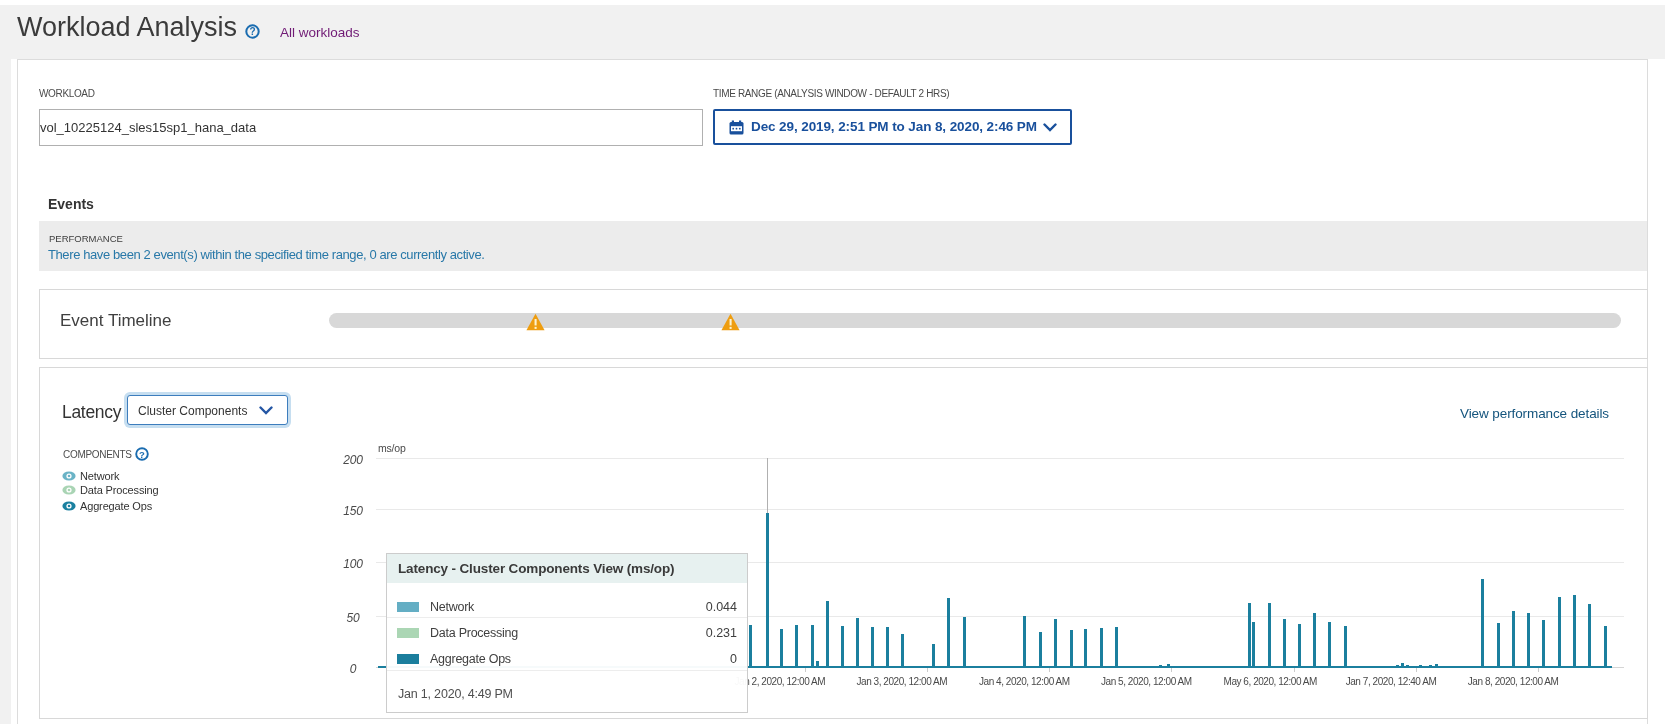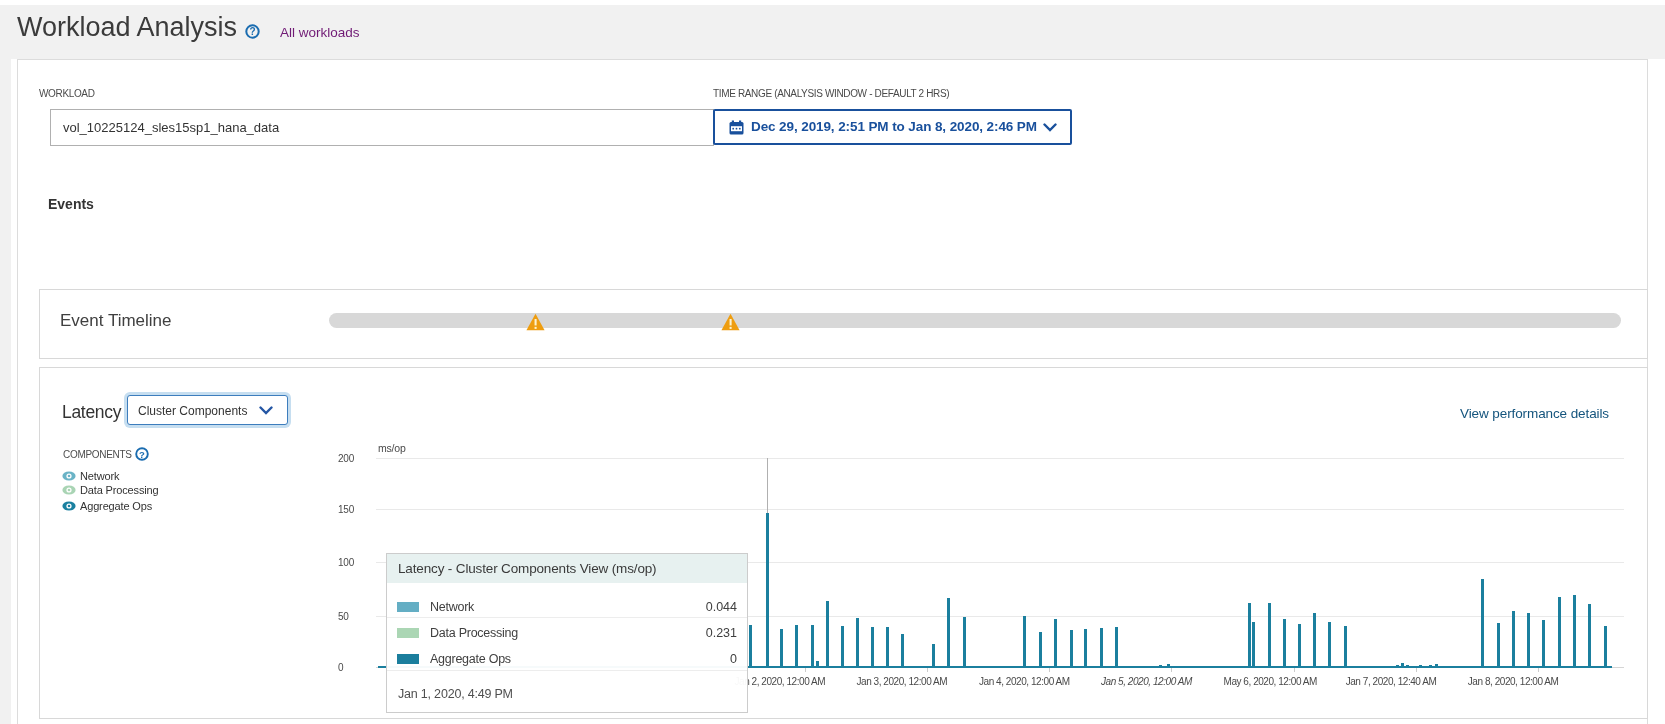--- a/index.html
+++ b/index.html
@@ -5,45 +5,45 @@
 * { margin:0; padding:0; box-sizing:border-box; }
 html,body { width:1665px; height:724px; background:#fff; font-family:"Liberation Sans",sans-serif; overflow:hidden; }
 .abs { position:absolute; }
 #topband { left:0; top:5px; width:1665px; height:54px; background:#f1f1f1; }
 #leftstrip { left:0; top:59px; width:11px; height:665px; background:#f1f1f1; }
 #h1 { left:17px; top:12px; font-size:27px; color:#3b3b3b; letter-spacing:0px; }
 #allwl { left:280px; top:25px; font-size:13.5px; color:#701a75; }
 #container { left:17px; top:59px; width:1631px; height:680px; background:#fff; border:1px solid #dcdcdc; border-bottom:none; }
 .lbl { font-size:10px; color:#4a4a4a; letter-spacing:-0.35px; }
 #wl-lbl { left:21px; top:28px; }
-#wl-input { left:32px; top:49px; width:664px; height:37px; border:1px solid #b0b0b0; background:#fff; font-size:13px; color:#333; line-height:36px; padding-left:12px; }
+#wl-input { left:21px; top:49px; width:664px; height:37px; border:1px solid #b0b0b0; background:#fff; font-size:13px; color:#333; line-height:36px; }
 #tr-lbl { left:695px; top:28px; }
 #tr-btn { left:695px; top:49px; width:359px; height:36px; border:2px solid #19509c; border-radius:2px; background:#fff; }
 #tr-txt { left:36px; top:8px; font-size:13.5px; font-weight:bold; color:#19509c; white-space:nowrap; letter-spacing:-0.1px; }
 #summary { left:21px; top:100px; font-size:15px; color:#404040; letter-spacing:0px; }
 #events { left:30px; top:136px; font-size:14px; font-weight:bold; color:#333; }
 #perfbar { left:21px; top:161px; width:1608px; height:50px; background:#ececec; }
 #perf-lbl { left:10px; top:12px; font-size:9.5px; color:#3d3d3d; letter-spacing:0px; }
 #perf-link { left:9px; top:26px; font-size:13px; color:#2878a8; letter-spacing:-0.4px; }
 #et-panel { left:21px; top:229px; width:1609px; height:70px; border:1px solid #d8d8d8; background:#fff; }
 #et-title { left:20px; top:21px; font-size:17px; color:#404040; }
 #et-bar { left:289px; top:23px; width:1292px; height:15px; border-radius:7.5px; background:#d8d8d8; }
 #lat-panel { left:21px; top:307px; width:1609px; height:352px; border:1px solid #d8d8d8; background:#fff; }
 #lat-title { left:22px; top:34px; font-size:17.5px; color:#333; letter-spacing:-0.3px; }
 #lat-dd { left:87px; top:27px; width:161px; height:30px; border:1px solid #3d7dbd; border-radius:3px; background:#fff; box-shadow:0 0 0 3px #c6def0; }
 #lat-dd-txt { left:10px; top:8px; font-size:12px; color:#333; }
 #viewperf { right:38px; top:38px; font-size:13.5px; color:#14547d; letter-spacing:-0.1px; }
 #comp-lbl { left:23px; top:81px; font-size:10px; color:#4d4d4d; letter-spacing:-0.3px; }
 .leg-txt { font-size:11px; color:#333; letter-spacing:-0.15px; }
 #msop { left:338px; top:74px; font-size:10.5px; color:#4a4a4a; letter-spacing:-0.2px; }
-.ylab { font-size:10px; color:#4a4a4a; width:30px; text-align:left; letter-spacing:-0.2px; }
+.ylab { font-size:12px; color:#4a4a4a; width:30px; text-align:center; letter-spacing:-0.2px;font-style:italic; }
 .xlab { font-size:10px; color:#4a4a4a; width:140px; letter-spacing:-0.45px; }
 #tooltip { left:386px; top:553px; width:362px; height:160px; background:rgba(255,255,255,0.96); border:1px solid #ccc; }
 #tt-head { left:0; top:0; width:360px; height:29px; background:#e7f1f0; }
-#tt-title { left:11px; top:7px; font-size:13.5px; font-weight:normal; color:#3a3a3a; letter-spacing:-0.15px; }
+#tt-title { left:11px; top:7px; font-size:13.5px; font-weight:bold; color:#3a3a3a; letter-spacing:-0.15px; }
 .tt-row-lbl { font-size:12.5px; color:#404040; letter-spacing:-0.25px; }
 .tt-val { font-size:12.5px; color:#404040; }
 #tt-foot { left:11px; top:133px; font-size:12.5px; color:#4f4f4f; letter-spacing:-0.2px; }
 </style>
 </head>
 <body>
 <div class="abs" id="topband"></div>
 <div class="abs" id="leftstrip"></div>
 <div class="abs" id="h1">Workload Analysis</div>
 <svg class="abs" style="left:245px;top:24px" width="15" height="15" viewBox="0 0 15 15">
@@ -65,20 +65,24 @@
       <circle cx="4.2" cy="8.7" r="0.9" fill="#19509c"></circle>
       <circle cx="7.5" cy="8.7" r="0.9" fill="#19509c"></circle>
       <circle cx="10.8" cy="8.7" r="0.9" fill="#19509c"></circle>
     </svg>
     <div class="abs" id="tr-txt">Dec 29, 2019, 2:51 PM to Jan 8, 2020, 2:46 PM</div>
     <svg class="abs" style="left:328px;top:12px" width="14" height="9" viewBox="0 0 14 9">
       <path d="M1.5 1.5 L7 7 L12.5 1.5" fill="none" stroke="#19509c" stroke-width="2.4" stroke-linecap="round"></path>
     </svg>
   </div>
   <div class="abs" id="events">Events</div>
+  <div class="abs" id="perfbar">
+    <div class="abs" id="perf-lbl">PERFORMANCE</div>
+    <div class="abs" id="perf-link">There have been 2 event(s) within the specified time range, 0 are currently active.</div>
+  </div>
 
   <div class="abs" id="et-panel">
     <div class="abs" id="et-title">Event Timeline</div>
     <div class="abs" id="et-bar"></div>
     <svg class="abs" style="left:486px;top:23px" width="19" height="18" viewBox="0 0 22 20">
       <path d="M11 0.5 L21.5 19.5 L0.5 19.5 Z" fill="#ee9d10"></path>
       <rect x="9.9" y="6.5" width="2.4" height="7.5" fill="#fdf3cf"></rect>
       <rect x="9.9" y="15.6" width="2.4" height="2.4" fill="#fdf3cf"></rect>
     </svg>
     <svg class="abs" style="left:681px;top:23px" width="19" height="18" viewBox="0 0 22 20">
@@ -183,21 +187,21 @@
       <div class="abs" style="left: 1532.9px; top: 226.55px; width: 3px; height: 72.45px; background: rgb(27, 127, 158);"></div>
       <div class="abs" style="left: 1548.4px; top: 236px; width: 3px; height: 63px; background: rgb(27, 127, 158);"></div>
       <div class="abs" style="left: 1563.5px; top: 258.47px; width: 3px; height: 40.53px; background: rgb(27, 127, 158);"></div>
       <div class="abs" style="left: 764.5px; top: 300px; width: 1px; height: 4px; background: rgb(204, 204, 204);"></div>
       <div class="abs xlab" style="left: 694.5px; top: 308px;">Jan 2, 2020, 12:00 AM</div>
       <div class="abs" style="left: 886.5px; top: 300px; width: 1px; height: 4px; background: rgb(204, 204, 204);"></div>
       <div class="abs xlab" style="left: 816.5px; top: 308px;">Jan 3, 2020, 12:00 AM</div>
       <div class="abs" style="left: 1009px; top: 300px; width: 1px; height: 4px; background: rgb(204, 204, 204);"></div>
       <div class="abs xlab" style="left: 939px; top: 308px;">Jan 4, 2020, 12:00 AM</div>
       <div class="abs" style="left: 1131px; top: 300px; width: 1px; height: 4px; background: rgb(204, 204, 204);"></div>
-      <div class="abs xlab" style="left: 1061px; top: 308px; font-style: italic;">Jan 5, 2020, 12:00 AM</div>
+      <div class="abs xlab" style="left: 1061px; top: 308px;">Jan 5, 2020, 12:00 AM</div>
       <div class="abs" style="left: 1253.5px; top: 300px; width: 1px; height: 4px; background: rgb(204, 204, 204);"></div>
       <div class="abs xlab" style="left: 1183.5px; top: 308px;">May 6, 2020, 12:00 AM</div>
       <div class="abs" style="left: 1375.7px; top: 300px; width: 1px; height: 4px; background: rgb(204, 204, 204);"></div>
       <div class="abs xlab" style="left: 1305.7px; top: 308px;">Jan 7, 2020, 12:40 AM</div>
       <div class="abs" style="left: 1497.8px; top: 300px; width: 1px; height: 4px; background: rgb(204, 204, 204);"></div>
       <div class="abs xlab" style="left: 1427.8px; top: 308px;">Jan 8, 2020, 12:00 AM</div>
     </div>
 </div>
 
 <div class="abs" id="tooltip">

